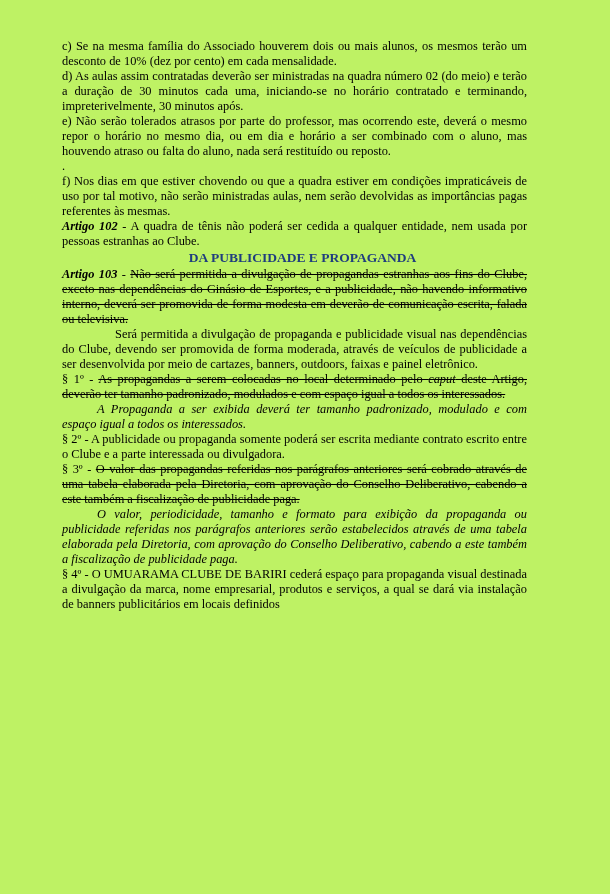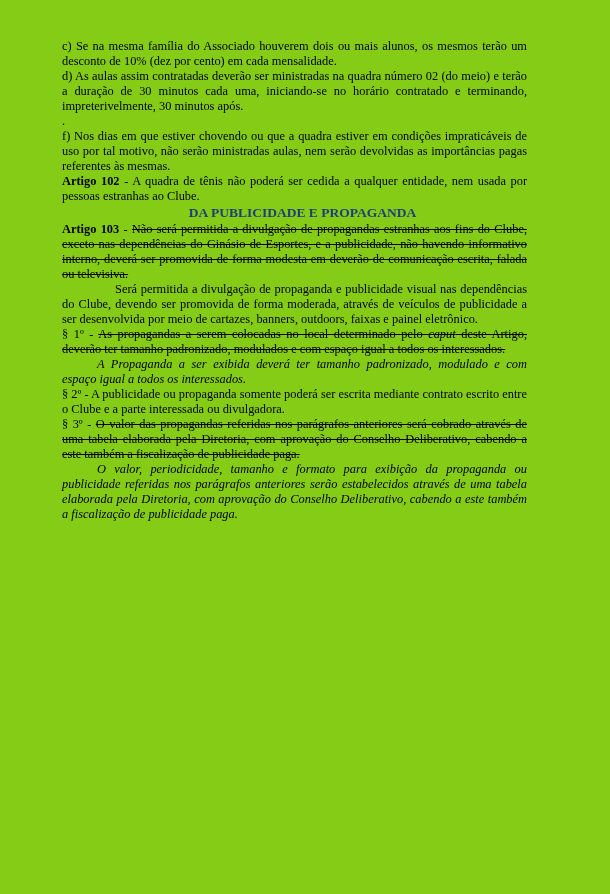--- a/index.html
+++ b/index.html
@@ -26,42 +26,43 @@
   .indent-par { margin-left: 38px; }
   .ti-main { text-indent: 53px; }
   .ti-par { text-indent: 35px; font-style: italic; }
   .mt4  { margin-top: 4px; }
   .mt12 { margin-top: 12px; }
   .mt13 { margin-top: 13px; }
   .mt22 { margin-top: 22px; }
   .mt24 { margin-top: 24px; }
   .mt25 { margin-top: 25px; }
   .mt34 { margin-top: 34px; }
-  .lbl-artigo { font-weight: bold; }
+  .lbl-artigo { font-weight: bold; font-style: italic; }
   .struck { text-decoration: line-through; }
   .caput { font-style: italic; margin-top: 40px; }
   .section-heading {
     text-align: center;
     font-weight: bold;
     font-size: 13.5px;
     line-height: 18px;
     position: relative;
     left: 8px;
   }
 </style>
 </head>
 <body>
 
-<div class="page" style="background: #84cc16;">
+<div class="page" style="background: #bef264;">
   <div class="content" style="color: rgb(0, 0, 0);">
 
     <p class="indent-letter">c) Se na mesma família do Associado houverem dois ou mais alunos, os mesmos terão um desconto de 10% (dez por cento) em cada mensalidade.</p>
 
     <p class="indent-letter mt12">d) As aulas assim contratadas deverão ser ministradas na quadra número 02 (do meio) e terão a duração de 30 minutos cada uma, iniciando-se no horário contratado e terminando, impreterivelmente, 30 minutos após.</p>
 
+    <p class="indent-letter mt12">e) Não serão tolerados atrasos por parte do professor, mas ocorrendo este, deverá o mesmo repor o horário no mesmo dia, ou em dia e horário a ser combinado com o aluno, mas houvendo atraso ou falta do aluno, nada será restituído ou reposto.</p>
 
     <p class="indent-letter mt4">.</p>
 
     <p class="indent-letter">f) Nos dias em que estiver chovendo ou que a quadra estiver em condições impraticáveis de uso por tal motivo, não serão ministradas aulas, nem serão devolvidas as importâncias pagas referentes às mesmas.</p>
 
     <p class="mt22"><span class="lbl-artigo">Artigo 102</span><span> - A quadra de tênis não poderá ser cedida a qualquer entidade, nem usada por pessoas estranhas ao Clube.</span></p>
 
     <p class="section-heading mt34" style="color: rgb(31, 61, 126);">DA PUBLICIDADE E PROPAGANDA</p>
 
     <p class="mt24"><span class="lbl-artigo">Artigo 103</span><span> - </span><span class="struck">Não será permitida a divulgação de propagandas estranhas aos fins do Clube, exceto nas dependências do Ginásio de Esportes, e a publicidade, não havendo informativo interno, deverá ser promovida de forma modesta em deverão de comunicação escrita, falada ou televisiva.</span></p>
@@ -71,15 +72,16 @@
     <p class="indent-par mt25"><span>§ 1º</span><span> - </span><span class="struck"><span>As propagandas a serem colocadas no local determinado pelo </span><span class="caput">caput</span><span> deste Artigo, deverão ter tamanho padronizado, modulados e com espaço igual a todos os interessados.</span></span></p>
 
     <p class="indent-par ti-par">A Propaganda a ser exibida deverá ter tamanho padronizado, modulado e com espaço igual a todos os interessados.</p>
 
     <p class="indent-par mt13"><span>§ 2º</span><span> - A publicidade ou propaganda somente poderá ser escrita mediante contrato escrito entre o Clube e a parte interessada ou divulgadora.</span></p>
 
     <p class="indent-par mt13"><span>§ 3º</span><span> - </span><span class="struck">O valor das propagandas referidas nos parágrafos anteriores será cobrado através de uma tabela elaborada pela Diretoria, com aprovação do Conselho Deliberativo, cabendo a este também a fiscalização de publicidade paga.</span></p>
 
     <p class="indent-par ti-par">O valor, periodicidade, tamanho e formato para exibição da propaganda ou publicidade referidas nos parágrafos anteriores serão estabelecidos através de uma tabela elaborada pela Diretoria, com aprovação do Conselho Deliberativo, cabendo a este também a fiscalização de publicidade paga.</p>
 
+    <p class="indent-par mt13"><span>§ 4º</span><span> - O UMUARAMA CLUBE DE BARIRI cederá espaço para propaganda visual destinada a divulgação da marca, nome empresarial, produtos e serviços, a qual se dará via instalação de banners publicitários em locais definidos</span></p>
 
   </div>
 </div>
 
 </body></html>

